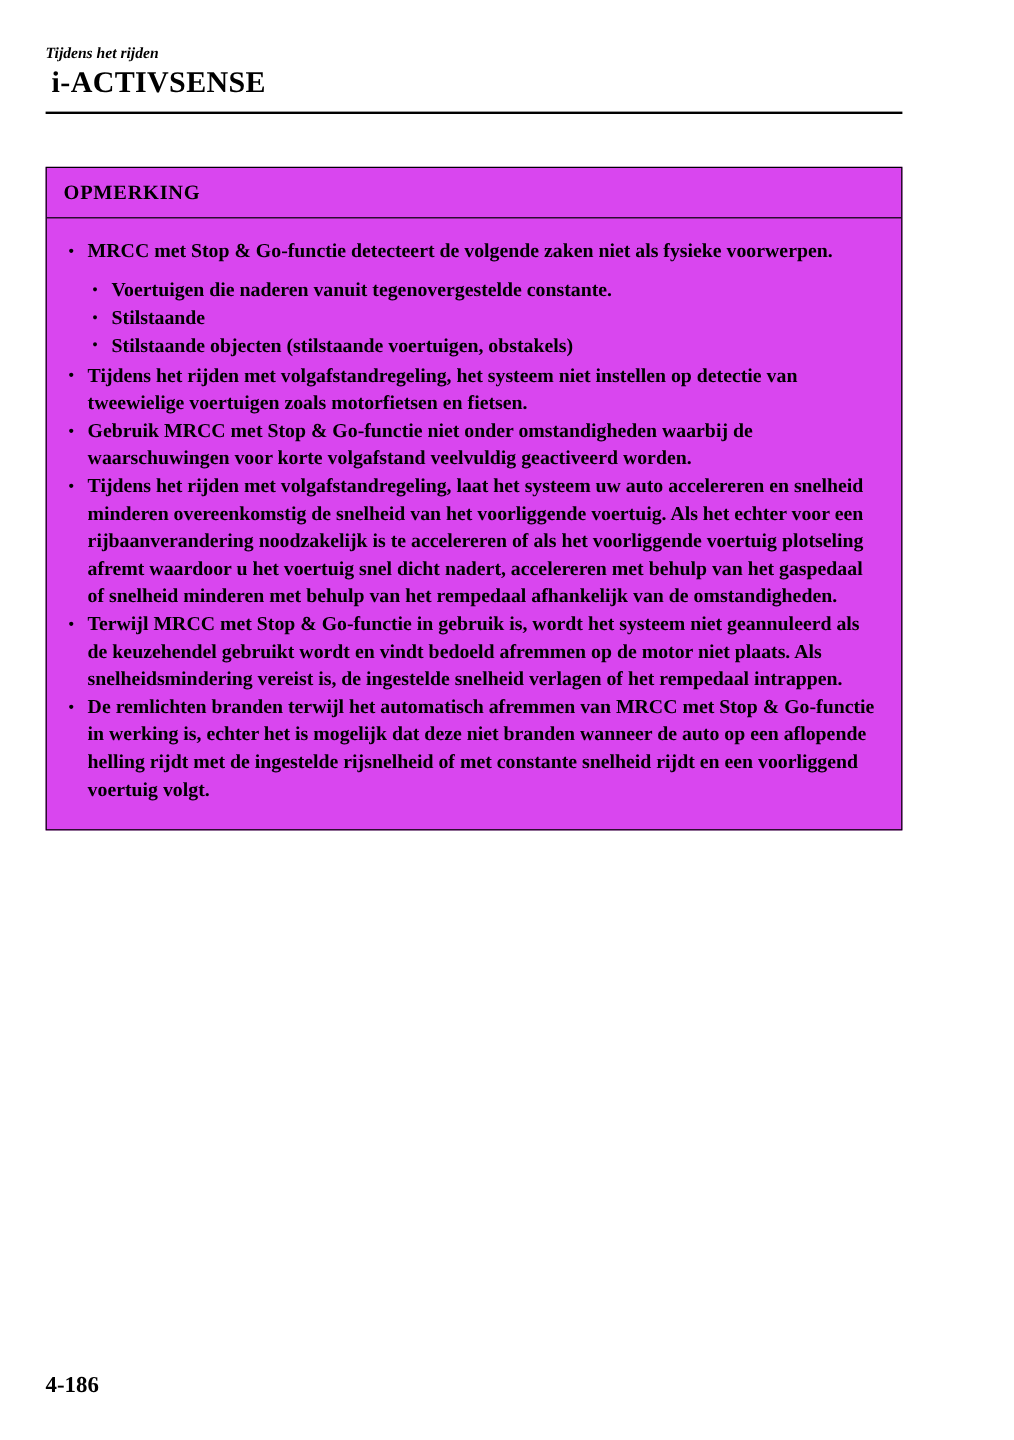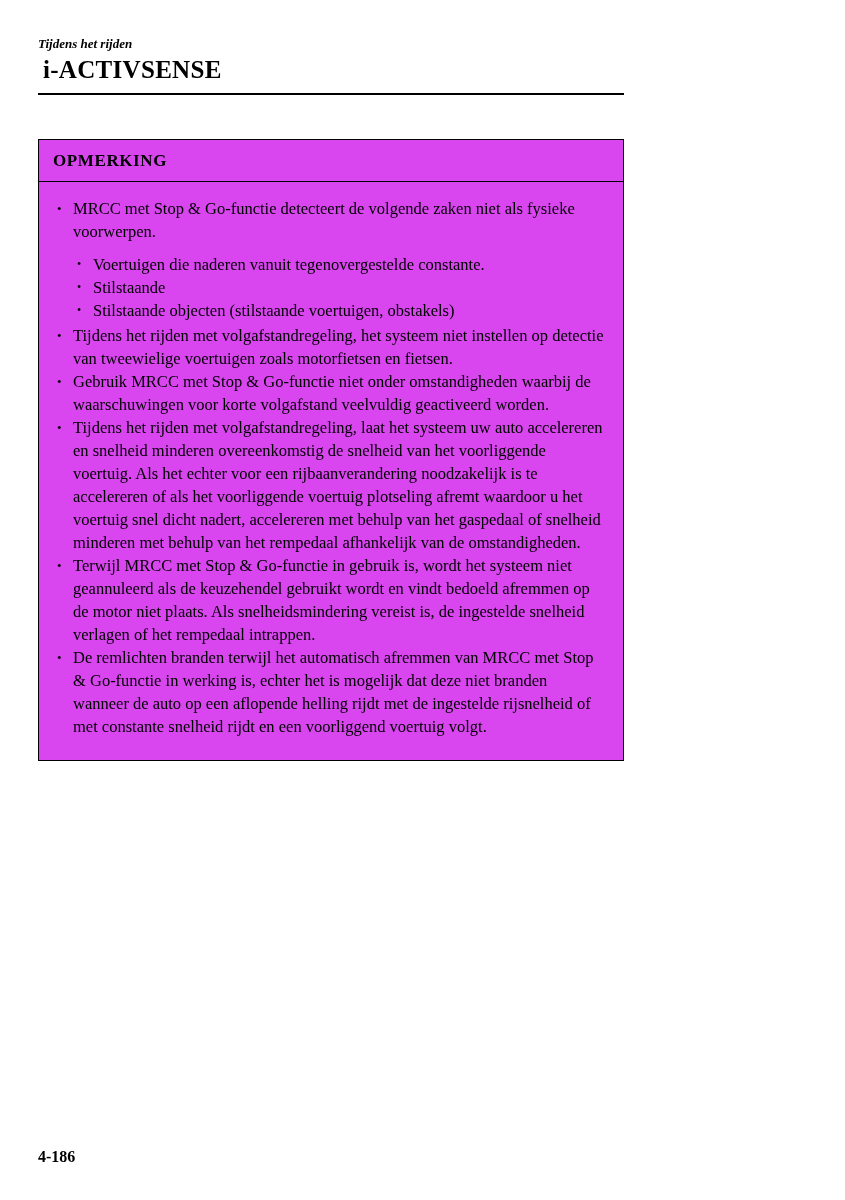--- a/index.html
+++ b/index.html
@@ -10,21 +10,21 @@
     background: #ffffff;
     color: #000000;
     font-family: "Liberation Serif", serif;
     position: relative;
     overflow: hidden;
   }
   .content {
     position: absolute;
     left: 38px;
     top: 0;
-    width: 586px;
+    width: 714px;
     border-radius: 21px;
   }
   .chapter {
     margin-top: 36px;
     font-size: 13px;
     font-weight: 700;
     font-style: italic;
   }
   .page-title {
     margin: 4px 0 0 5px;
@@ -52,20 +52,21 @@
   }
   .note-body {
     padding: 15px 16px 22px 12px;
     font-size: 16.5px;
     line-height: 23px;
   }
   ul.note-list, ul.note-sublist {
     list-style: none;
     margin: 0;
     padding: 0;
+    font-weight: bold;
   }
   ul.note-list > li {
     position: relative;
     padding-left: 22px;
   }
   ul.note-list > li::before {
     content: '\2022';
     position: absolute;
     left: 6px;
     top: 0;
@@ -84,21 +85,21 @@
     position: absolute;
     left: 4px;
     top: 0;
     font-size: 12px;
     line-height: 23px;
   }
   .page-number {
     position: absolute;
     left: 38px;
     bottom: 34px;
-    font-size: 16px;
+    font-size: 19px;
     font-weight: 700;
   }
 </style>
 </head>
 <body>
 
 <div class="content">
 
   <header>
     <div class="chapter">Tijdens het rijden</div>

